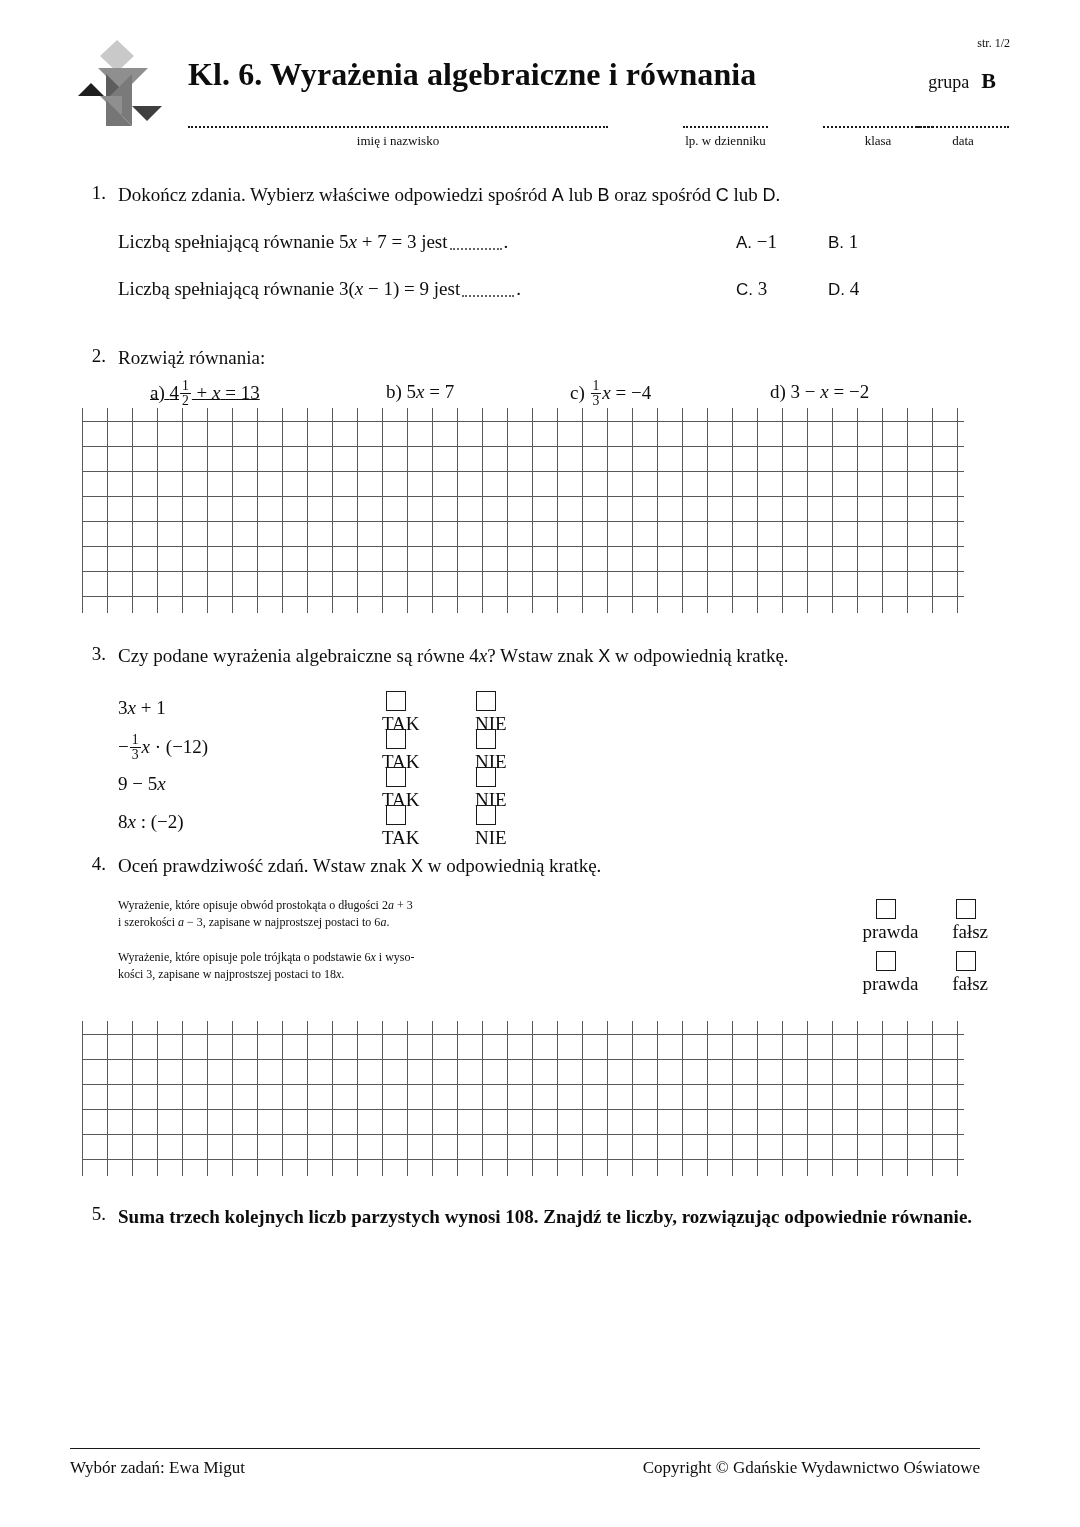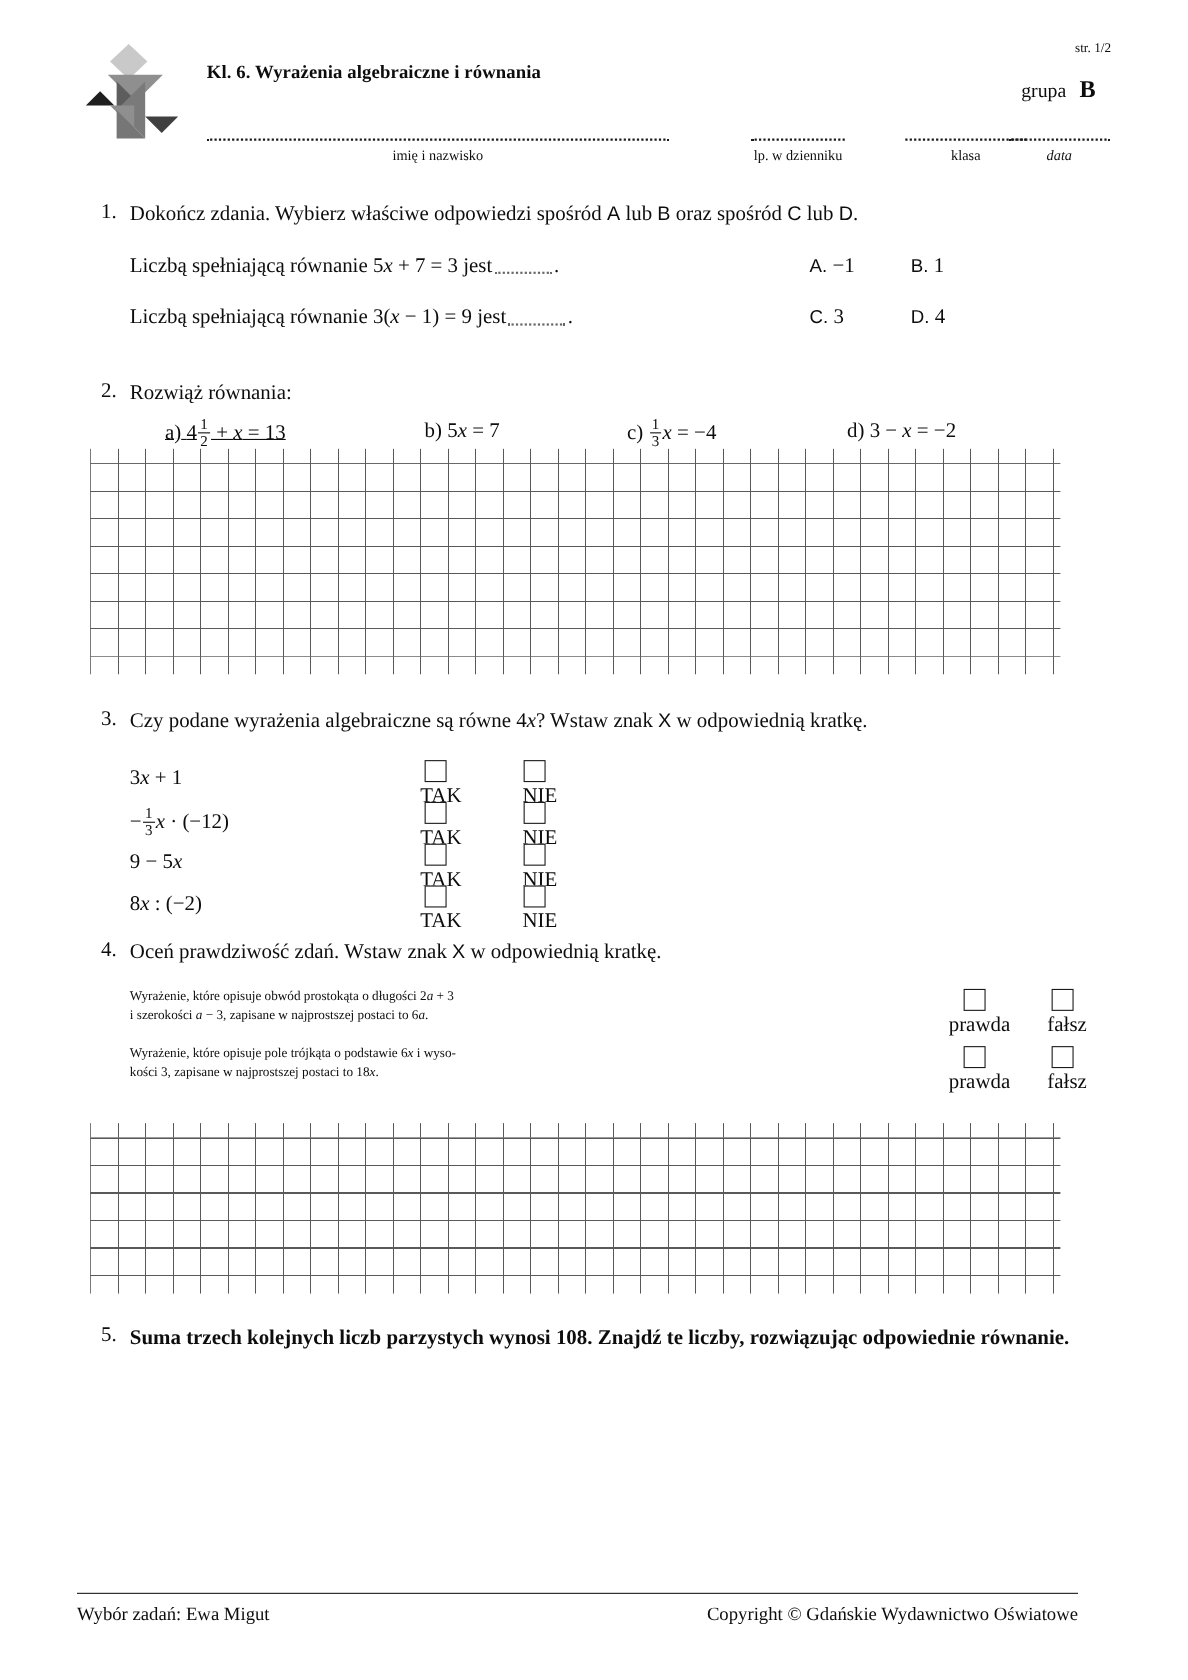--- a/index.html
+++ b/index.html
@@ -34,21 +34,21 @@
     position: absolute;
     left: 0px;
     top: 10px;
     width: 100px;
     height: 95px;
   }
   .title {
     position: absolute;
     left: 118px;
     top: 28px;
-    font-size: 17px;
+    font-size: 32px;
     font-weight: bold;
     letter-spacing: 0.1px;
     white-space: nowrap;
   }
   .str-line {
     position: absolute;
     right: 0px;
     top: 8px;
     font-size: 12px;
     text-align: right;
@@ -87,21 +87,21 @@
   }
   .fld-label {
     font-size: 13px;
     margin-top: 5px;
     white-space: nowrap;
     text-align: center;
   }
   .fld-name   { left: 118px;  width: 420px; }
   .fld-lp     { left: 558px;  width: 195px; }
   .fld-klasa  { left: 708px;  width: 200px; }
-  .fld-data   { left: 838px;  width: 110px; font-style: italic; }
+  .fld-data   { left: 838px;  width: 110px; }
 
   
   .ex {
     position: absolute;
     left: 78px;
     width: 910px;
   }
   .ex-num {
     position: absolute;
     left: 0px;

